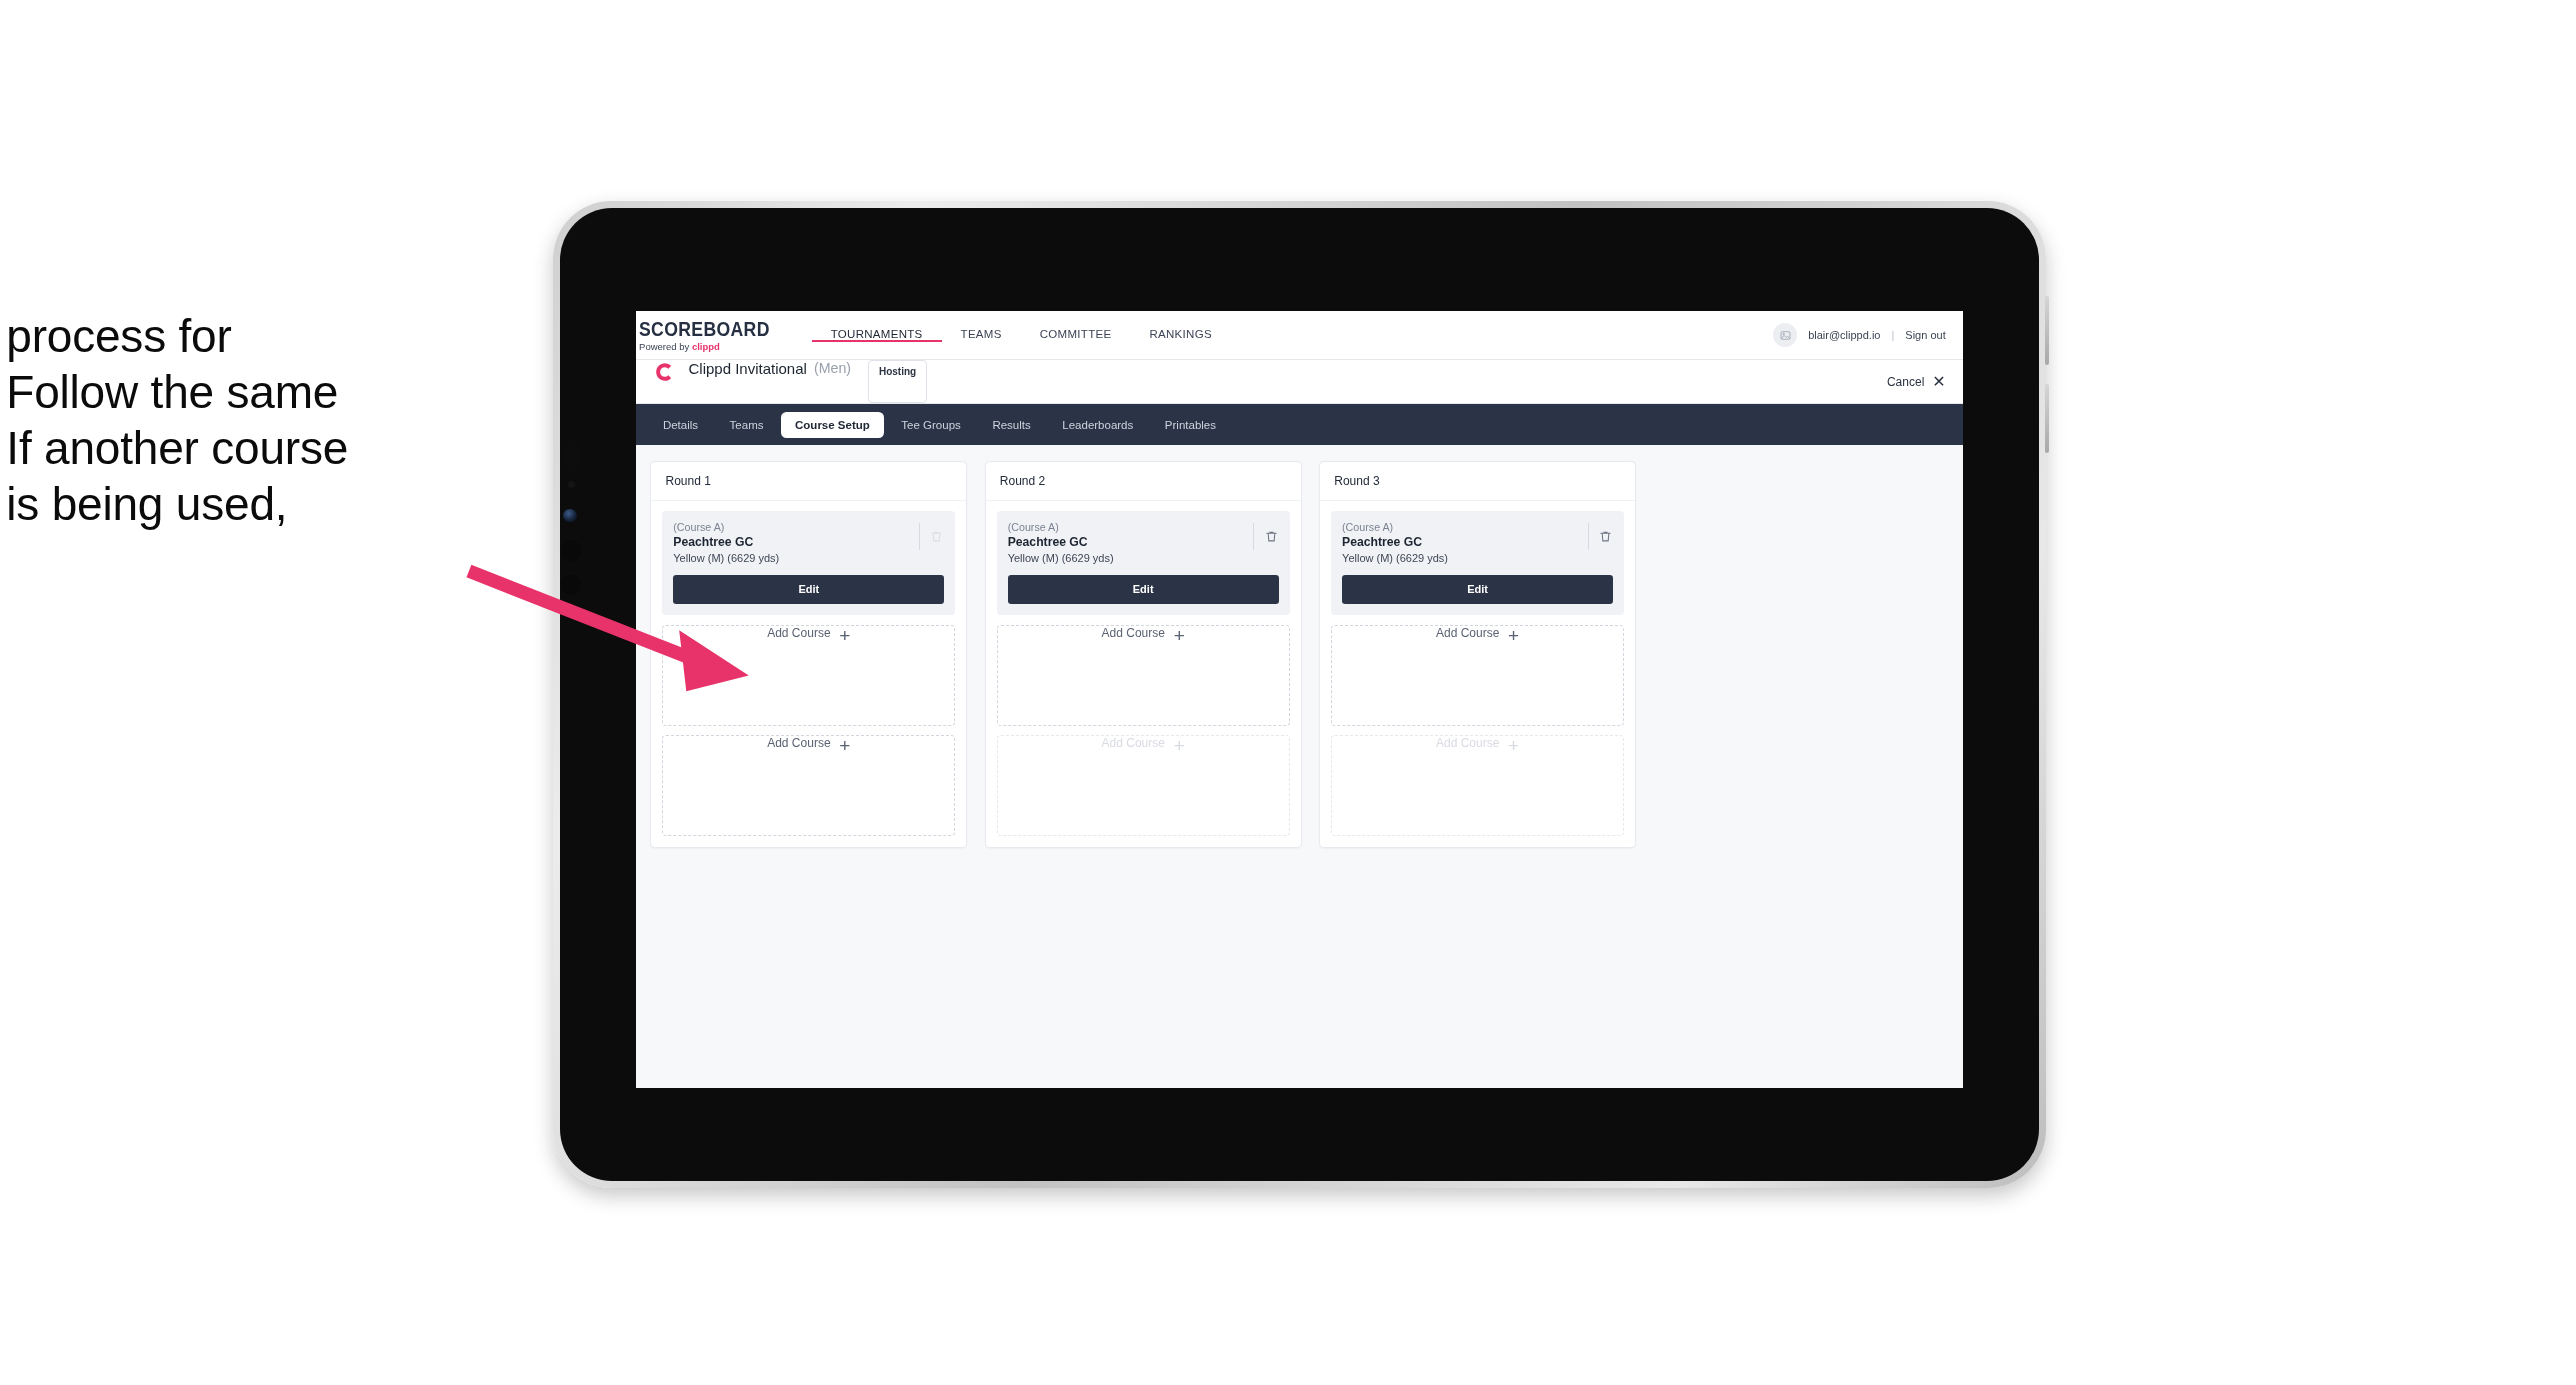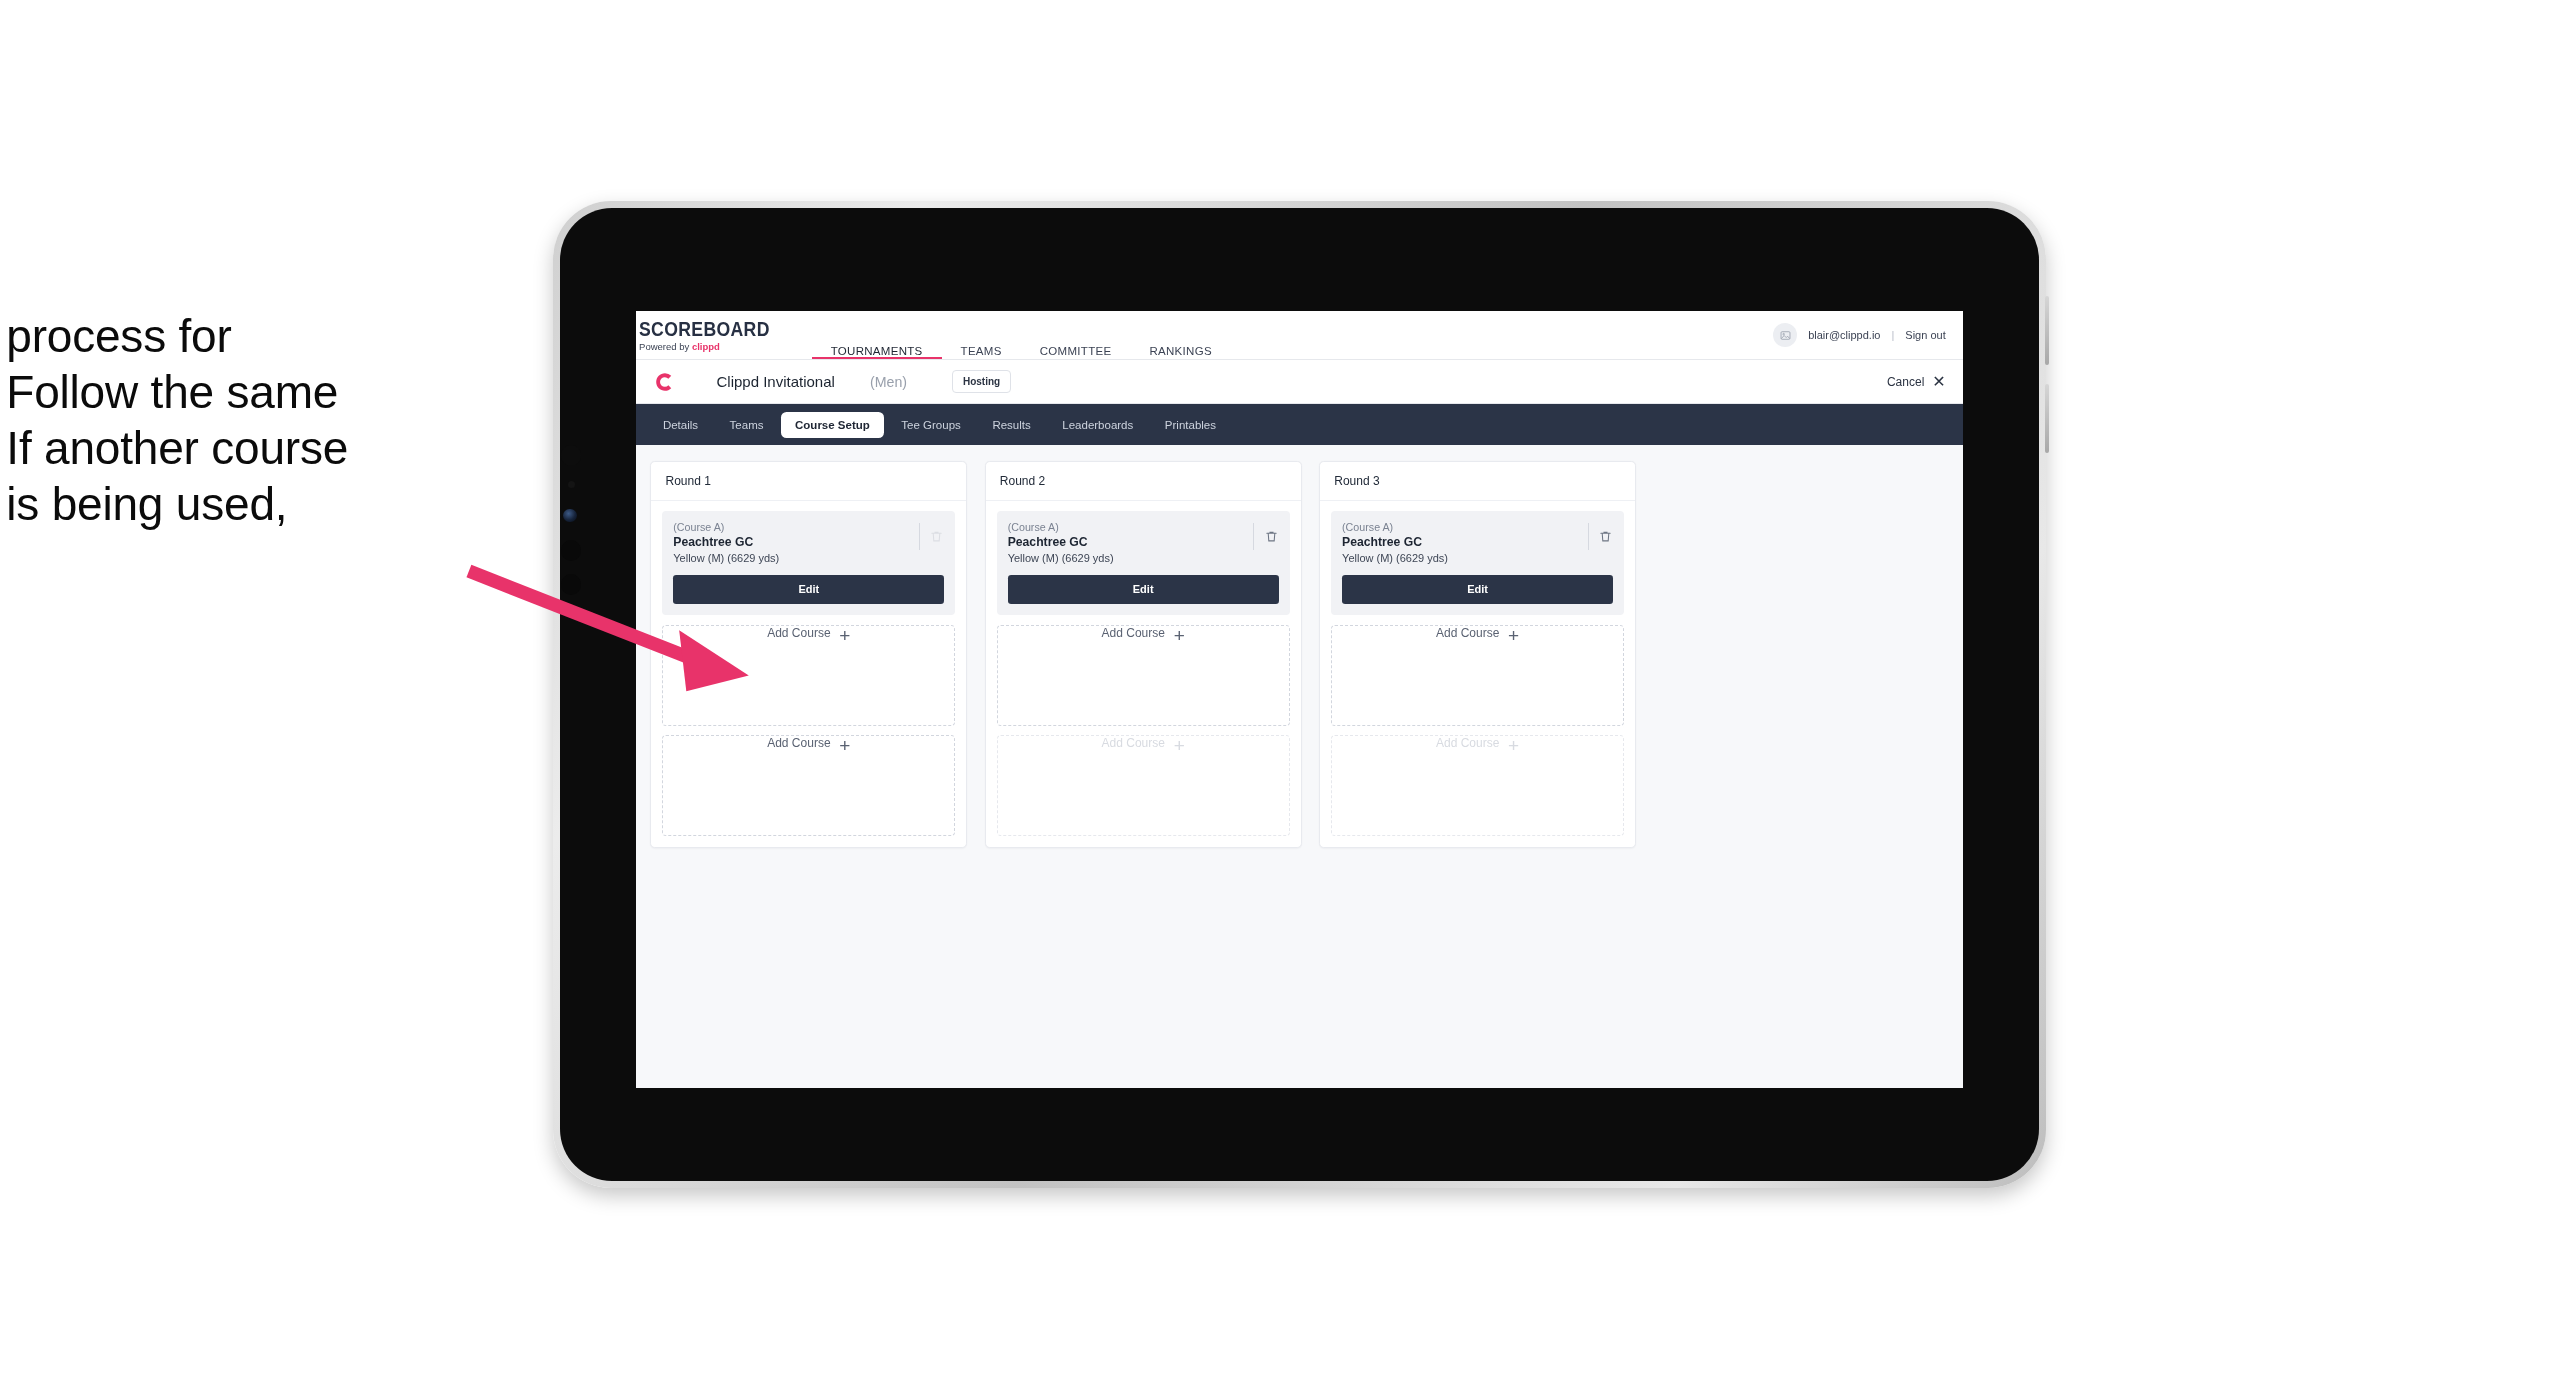--- a/index.html
+++ b/index.html
@@ -72,21 +72,21 @@
   .brand { padding-left: 3px; padding-right: 20.5px; line-height:1; }
   .brand-title {
     font-size: 20.5px; font-weight: 700; color:#273043;
     letter-spacing: 0.4px; font-stretch: condensed;
     transform: scaleX(0.86); transform-origin: left center;
     font-family: "Liberation Sans Narrow", "Liberation Sans", sans-serif;
   }
   .brand-sub { font-size: 9.5px; color:#3b4354; margin-top: 3.2px; }
   .brand-sub .clippd { color:#e8336a; font-weight:700; }
 
-  .topnav { display:flex; align-items:flex-end; height:100%; }
+  .topnav { display:flex; align-items:center; height:100%; }
   .topnav-item {
     display:flex; align-items:center; padding: 0 19px;
     font-size: 11.5px; color:#3c4354; letter-spacing:0.3px;
     border-bottom: 2.4px solid transparent;
     cursor:pointer;
   }
   .topnav-item.active { border-bottom-color:#e8336a; color:#1f2633; }
 
   .topbar-right {
     margin-left:auto; display:flex; align-items:center;
@@ -97,24 +97,23 @@
     width: 24px; height:24px; border-radius:50%;
     background:#eceef2; display:flex; align-items:center; justify-content:center;
     color:#9aa1ae; font-size:10.3px;
   }
   .sep { color:#b9bec9; }
   .signout { cursor:pointer; }
 
   
   .titlerow {
     height: 44px; background:#ffffff;
-    display:flex; align-items:center;
+    display:flex; 
     padding: 0 17.4px;
     border-bottom: 0.8px solid #e6e8ec;
-    gap: 28px;
   }
   .c-logo {
     width: 24px; height:24px; margin-right:11px;
     position:relative; flex:0 0 auto;
   }
   .c-logo svg { display:block; }
   .t-name { font-size: 15px; color:#1c2430; font-weight:400; }
   .t-gender { font-size: 14.2px; color:#99a0ac; margin-left: 7.1px; }
   .hosting-badge {
     margin-left: 17.4px;

